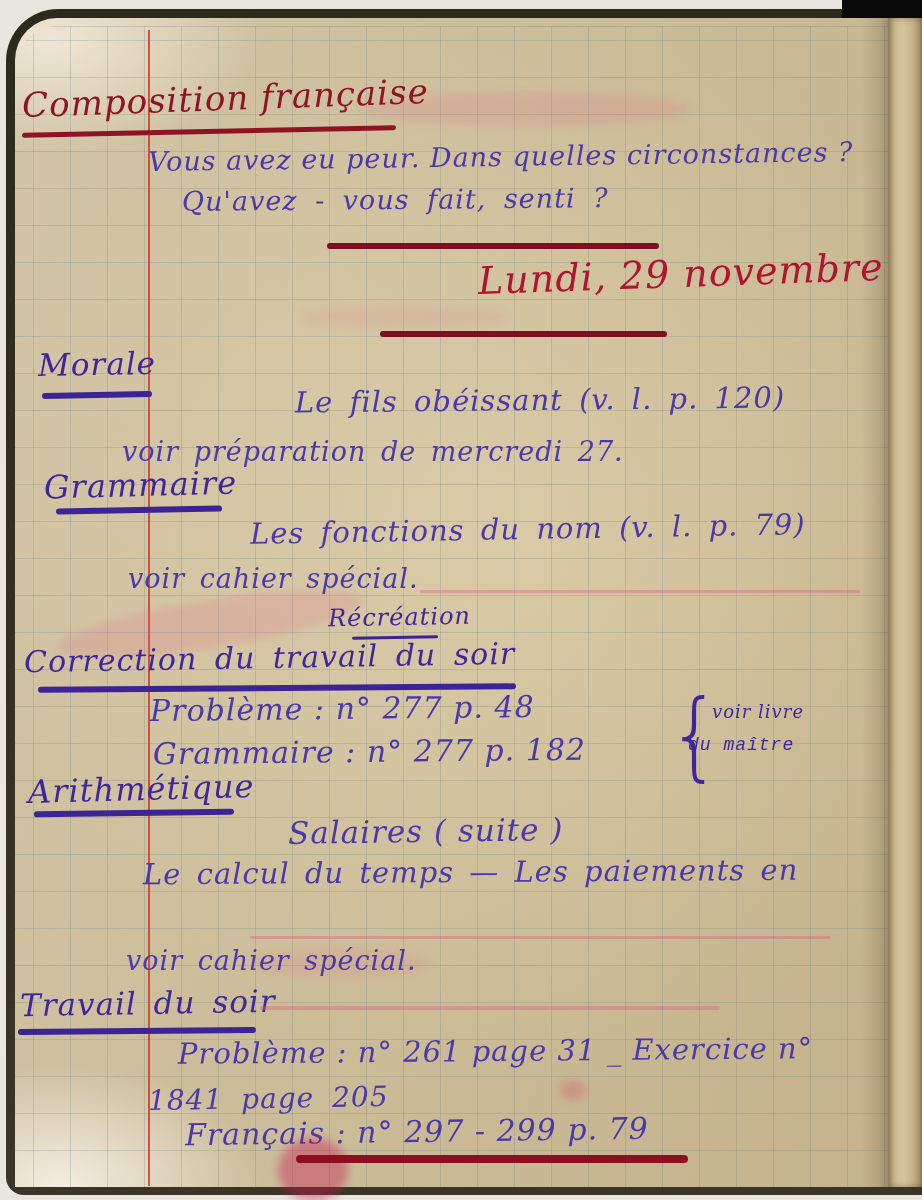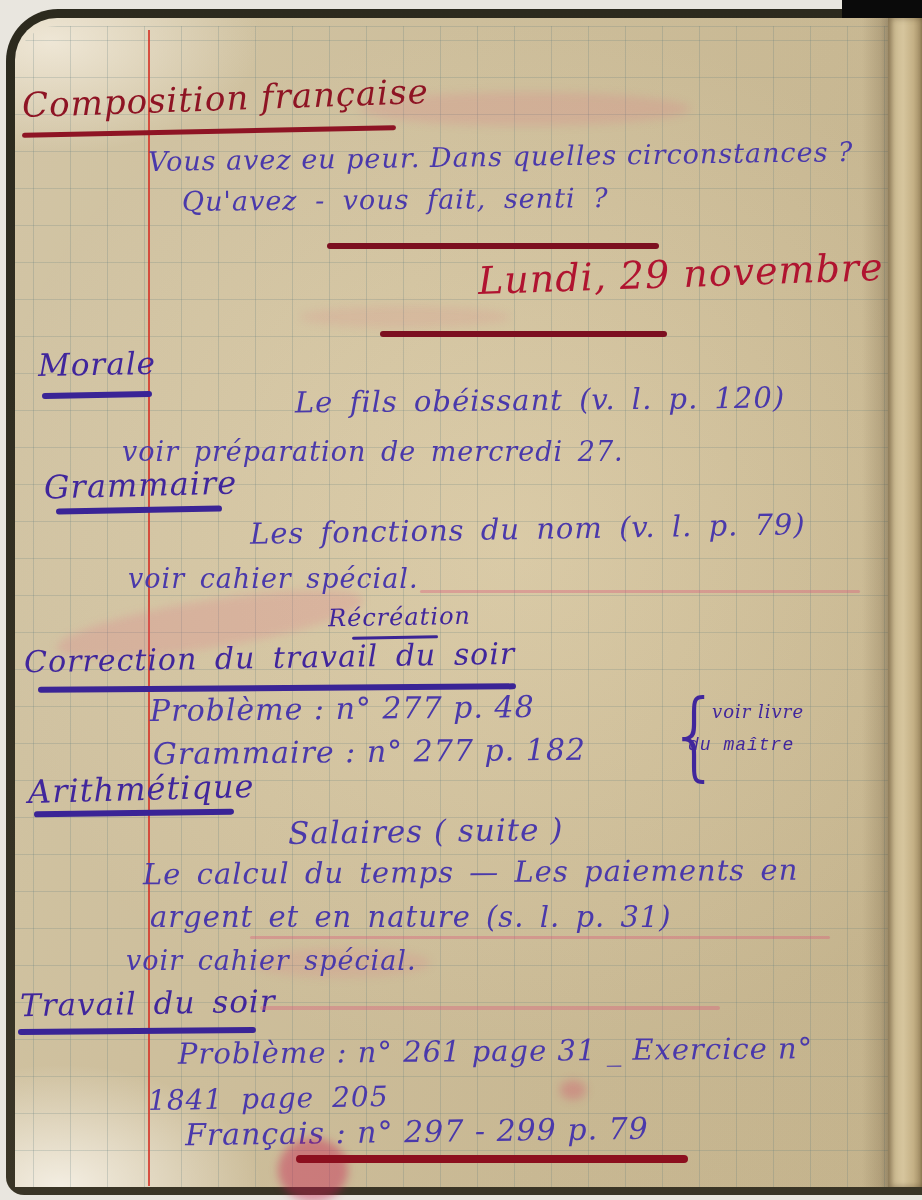--- a/index.html
+++ b/index.html
@@ -136,21 +136,20 @@
   <div class="hw ink-blue" style="left:150px;top:692px;font-size:30px;transform:rotate(-0.6deg);">Problème :  n°  277   p.  48</div>
   <div class="hw ink-blue" style="left:153px;top:735px;font-size:30px;transform:rotate(-0.6deg);">Grammaire :   n°  277   p. 182</div>
   <div class="brace" style="left:668px;top:686px;font-size:84px;">{</div>
   <div class="hw ink-purple" style="left:712px;top:702px;font-size:18px;">voir livre</div>
   <div class="hw ink-purple" style="left:688px;top:736px;font-size:18px;font-family:Liberation Mono, monospace;">du maître</div>
 
   <div class="hw ink-purple" style="left:28px;top:772px;font-size:32px;transform:rotate(-1.5deg);">Arithmétique</div>
   <div class="uline" style="left:34px;top:810px;width:200px;height:6px;transform:rotate(-0.8deg);"></div>
   <div class="hw ink-blue" style="left:288px;top:814px;font-size:31px;transform:rotate(-0.8deg);">Salaires   ( suite )</div>
   <div class="hw ink-blue" style="left:143px;top:857px;font-size:29px;word-spacing:5px;transform:rotate(-0.4deg);">Le calcul  du  temps  —  Les paiements en</div>
-  <div class="hw ink-blue" style="left:150px;top:902px;font-size:29px;word-spacing:5px;">argent  et  en  nature  (s. l. p. 31)</div>
   <div class="pinkline" style="left:250px;top:936px;width:580px;height:3px;"></div>
   <div class="hw ink-blue" style="left:126px;top:946px;font-size:27px;word-spacing:5px;">voir cahier  spécial.</div>
 
   <div class="hw ink-purple" style="left:20px;top:986px;font-size:31px;word-spacing:6px;transform:rotate(-1deg);">Travail du soir</div>
   <div class="uline" style="left:18px;top:1028px;width:238px;height:6px;transform:rotate(-0.5deg);"></div>
   <div class="pinkline" style="left:260px;top:1006px;width:460px;height:4px;"></div>
   <div class="hw ink-blue" style="left:178px;top:1036px;font-size:29px;transform:rotate(-0.5deg);">Problème :   n° 261   page 31 _  Exercice  n°</div>
   <div class="hw ink-blue" style="left:148px;top:1084px;font-size:28px;word-spacing:8px;transform:rotate(-1deg);">1841  page  205</div>
   <div class="hw ink-blue" style="left:185px;top:1115px;font-size:30px;transform:rotate(-0.8deg);">Français :   n° 297 - 299   p. 79</div>
 

